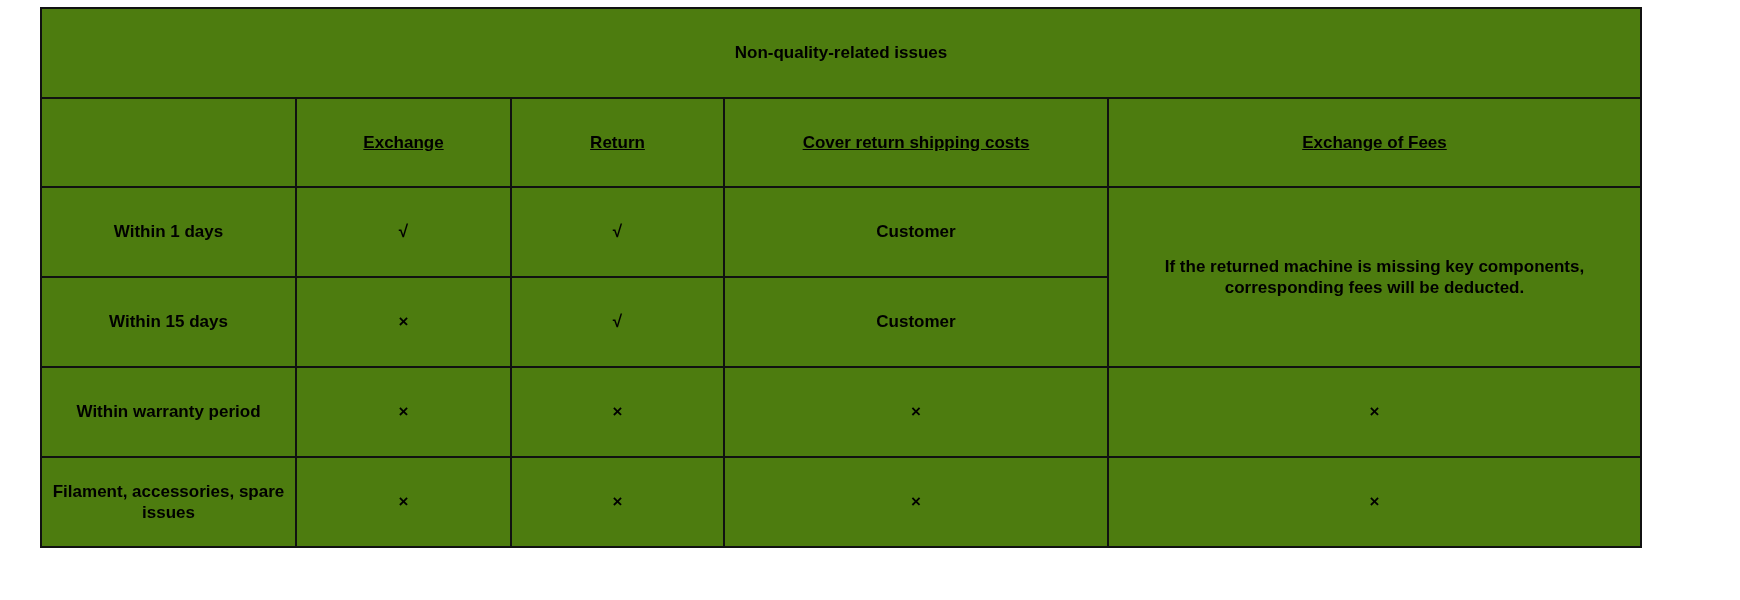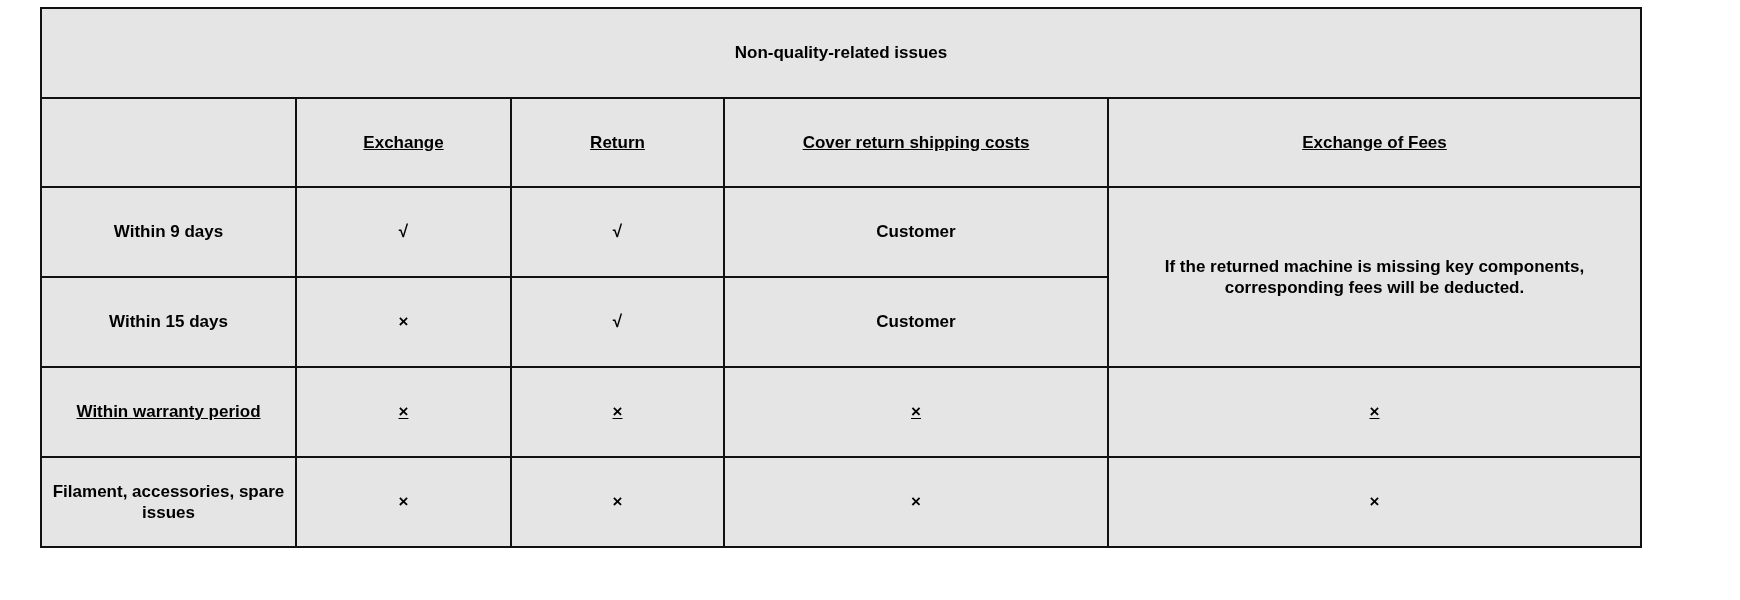--- a/index.html
+++ b/index.html
@@ -24,21 +24,21 @@
   }
 
   
   .policy-table {
     position: absolute;
     left: 40px;
     top: 7px;
     width: 1600px;
     border-collapse: collapse;
     table-layout: fixed;
-    background: #e5e5e5;
+    background: #4d7c0f;
   }
 
   .policy-table td,
   .policy-table th {
     border: 2px solid #111111;
     text-align: center;
     vertical-align: middle;
     font-family: "Liberation Sans", sans-serif;
     font-weight: bold;
     font-size: 17px;
@@ -52,21 +52,21 @@
   col.c-exch    { width: 215px; }
   col.c-ret     { width: 213px; }
   col.c-ship    { width: 384px; }
   col.c-fees    { width: 533px; }
 
   
   .row-banner td { height: 84px; }
   .row-head   td { height: 83px; text-decoration: underline; }
   .row-7      td { height: 84px; }
   .row-15     td { height: 84px; margin-left: 8px; }
-  .row-warr   td { height: 84px; text-decoration: underline; }
+  .row-warr   td { height: 84px; }
   .row-fil    td { height: 84px; }
 
   .banner-cell {
     font-size: 17px;
     font-weight: bold;
   }
 
   .corner-cell {
     
   }
@@ -126,21 +126,21 @@
 
       <tr class="row-head">
         <td class="corner-cell"></td>
         <td class="head-cell">Exchange</td>
         <td class="head-cell">Return</td>
         <td class="head-cell">Cover return shipping costs</td>
         <td class="head-cell">Exchange of Fees</td>
       </tr>
 
       <tr class="row-7">
-        <td class="rowlabel-cell">Within 9 days</td>
+        <td class="rowlabel-cell">Within 1 days</td>
         <td class="mark-cell mark-check">√</td>
         <td class="mark-cell mark-check">√</td>
         <td class="mark-cell">Customer</td>
         <td class="fees-note" rowspan="2">If the returned machine is missing key components, corresponding fees will be deducted.</td>
       </tr>
 
       <tr class="row-15">
         <td class="rowlabel-cell">Within 15 days</td>
         <td class="mark-cell mark-cross">×</td>
         <td class="mark-cell mark-check">√</td>

